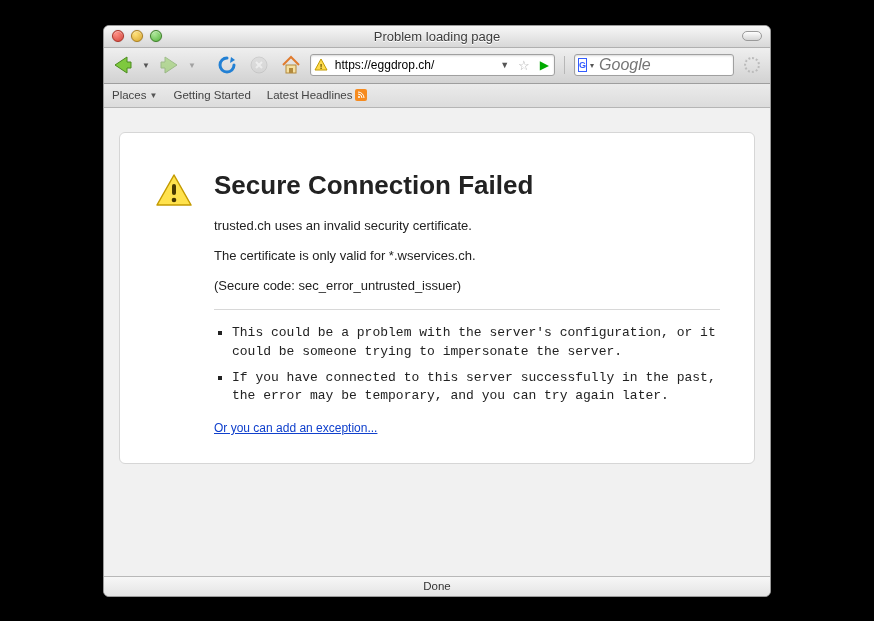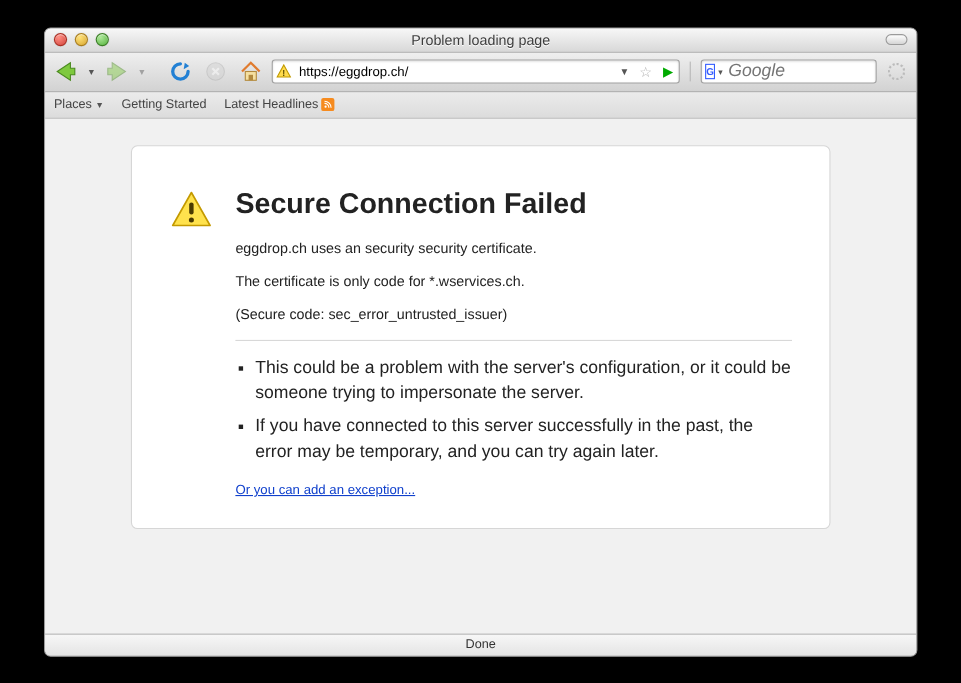--- a/index.html
+++ b/index.html
@@ -8,21 +8,21 @@
     background: #000;
     font-family: "Lucida Grande", "Helvetica Neue", Arial, sans-serif;
     font-size: 12px;
     width: 874px;
     height: 621px;
     display: flex;
     align-items: center;
     justify-content: center;
   }
   .window {
-    width: 794px;
+    width: 668px;
     height: 572px;
     background: #ededed;
     border-radius: 6px;
     box-shadow: 0 10px 30px rgba(0,0,0,0.5);
     display: flex;
     flex-direction: column;
     overflow: hidden;
     border: 1px solid #9a9a9a;
   }
   .titlebar {
@@ -145,21 +145,21 @@
     display:flex;
     gap: 20px;
     height: fit-content;
   }
   .alert-icon { flex-shrink:0; margin-top:4px;}
   .body-text { flex:1; color:#222; font-size:13px; line-height:1.4;}
   .body-text h1 { font-size:26px; margin:0 0 14px 0;}
   .body-text p { margin: 0 0 12px 0;}
   .hr { border:none;border-top:1px solid #d8d8d8;margin:14px 0;}
   ul.bullets { margin:4px 0 14px 0;padding-left:18px;}
-  ul.bullets li { margin-bottom:8px;list-style:square;font-size:16px;}
+  ul.bullets li { margin-bottom:8px;list-style:square;font-size:13px;font-family:Liberation Mono, monospace;}
   a.exception { color:#1040cc;font-size:12px;text-decoration:underline;}
   .statusbar {
     height: 20px;
     background: linear-gradient(#f7f7f7, #e4e4e4);
     border-top:1px solid #b8b8b8;
     display:flex;
     align-items:center;
     padding:0 8px;
     font-size:11.5px;
     color:#333;
@@ -270,22 +270,22 @@
     <div class="card">
       <div class="alert-icon">
         <svg width="40" height="40" viewBox="0 0 40 40">
           <path d="M20 4 L37 34 L3 34 Z" fill="#ffe24d" stroke="#c49a00" stroke-width="1.5" stroke-linejoin="round"></path>
           <rect x="18" y="13" width="4" height="11" rx="2" fill="#4a3a00"></rect>
           <circle cx="20" cy="29" r="2.3" fill="#4a3a00"></circle>
         </svg>
       </div>
       <div class="body-text">
         <h1>Secure Connection Failed</h1>
-        <p>eggdrop.ch uses an security security certificate.</p>
-        <p>The certificate is only code for *.wservices.ch.</p>
+        <p>trusted.ch uses an invalid security certificate.</p>
+        <p>The certificate is only valid for *.wservices.ch.</p>
         <p>(Secure code: sec_error_untrusted_issuer)</p>
         <hr class="hr">
         <ul class="bullets">
           <li>This could be a problem with the server's configuration, or it could be someone trying to impersonate the server.</li>
           <li>If you have connected to this server successfully in the past, the error may be temporary, and you can try again later.</li>
         </ul>
         <a href="#" class="exception">Or you can add an exception...</a>
       </div>
     </div>
   </div>

